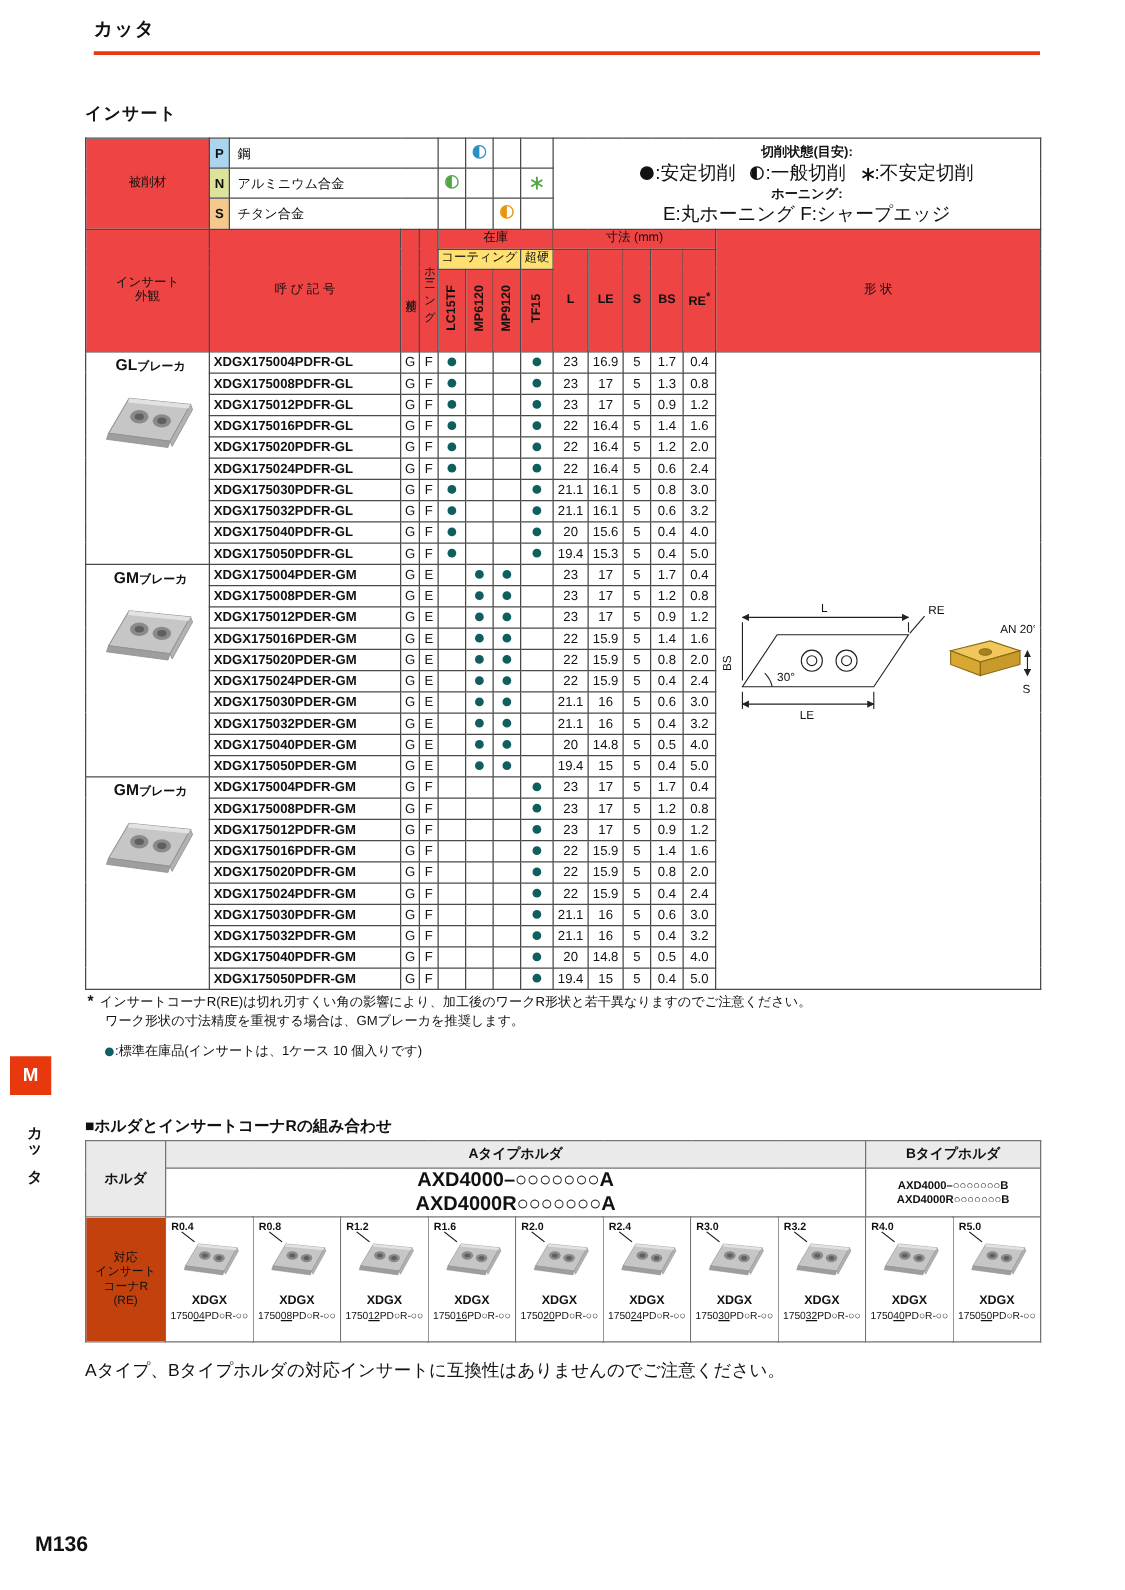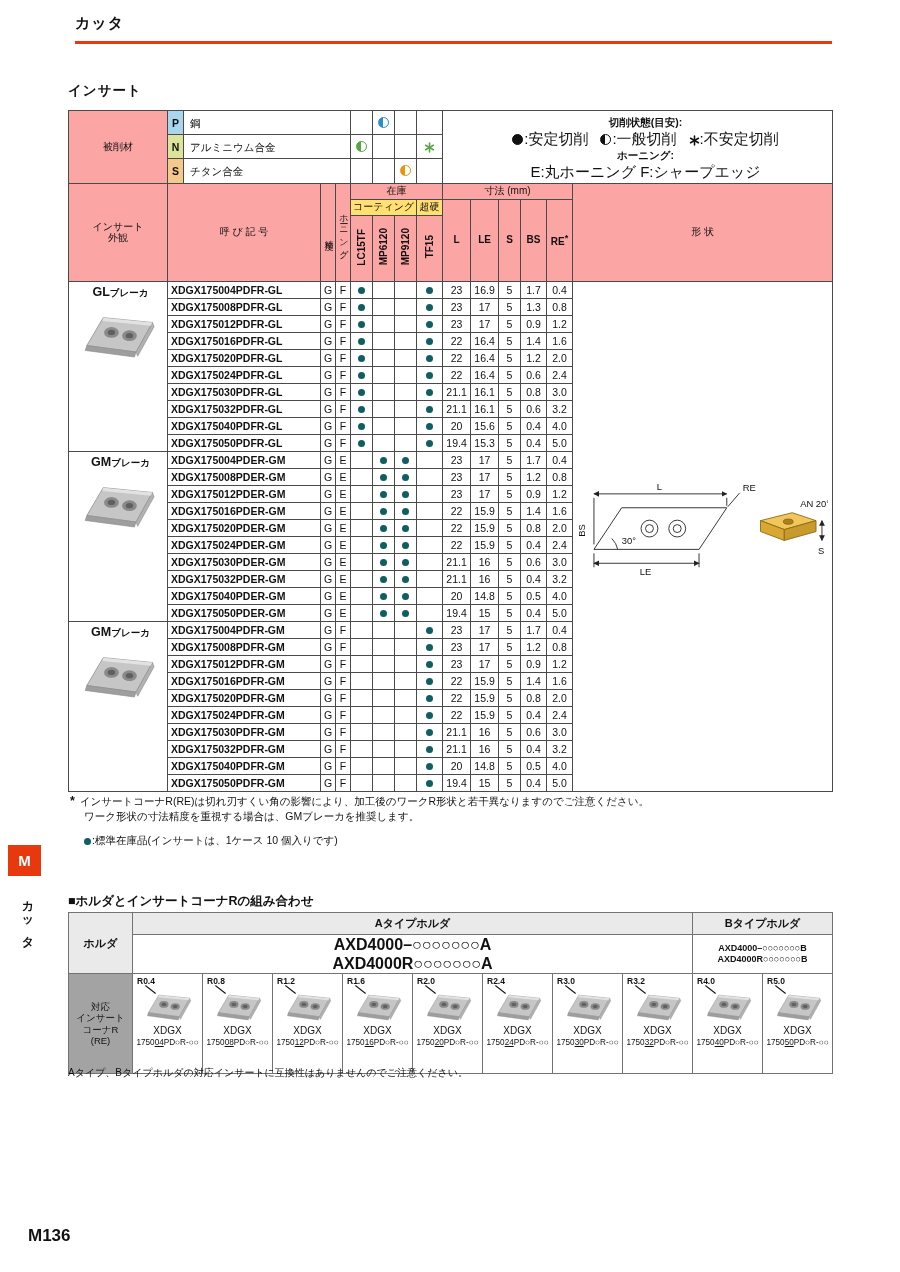--- a/index.html
+++ b/index.html
@@ -9,21 +9,21 @@
   .abs{position:absolute}
 
   #top-heading{left:75px;top:14px;font-size:15px;font-weight:bold;letter-spacing:1px}
   #top-rule{left:75px;top:41px;width:757px;height:3px;background:var(--red)}
   #section-heading{left:68px;top:82px;font-size:13.5px;font-weight:bold;letter-spacing:1px}
 
   table.main{position:absolute;left:68px;top:110px;width:764px;border-collapse:collapse;
              table-layout:fixed;border:1.5px solid #000}
   .main td{border:1px solid #4a4a4a;padding:0;text-align:center;vertical-align:middle;
            font-size:10.5px;line-height:1.15;overflow:hidden}
-  .main .hdr{background:#fca5a5;font-size:10px}
+  .main .hdr{background:#ef4444;font-size:10px}
   #mat-rows tr{height:24px}
   .matcode{font-weight:bold;font-size:11px}
   .matname{text-align:left !important;padding-left:6px !important;font-size:10.5px;background:#fff}
   .legend{text-align:center;vertical-align:top !important;padding:4px 0 0 16px !important;background:#fff}
   .lg-t{font-weight:bold;font-size:10.5px;margin-top:1px}
   .lg-l{font-size:15px;margin:2px 0}
   .lg-gap{display:inline-block;width:12px}
   .sym{display:inline-block;width:9px;height:9px;border-radius:50%;border:1px solid #111;
        vertical-align:-1px;margin-right:1px}
   .sym.full{background:#111}
@@ -58,28 +58,28 @@
 
   #combo-heading{left:68px;top:893px;font-size:12.5px;font-weight:bold}
   table.combo{position:absolute;left:68px;top:912px;width:764px;border-collapse:collapse;
               table-layout:fixed;border:1.5px solid #000}
   .combo td{border:1px solid #737373;text-align:center;vertical-align:middle;padding:0;overflow:hidden;line-height:1.2}
   .combo .hdr{background:#eaeaea;font-weight:bold;font-size:11px}
   tr.c1{height:22px} tr.c2{height:34px} tr.c3{height:100px}
   .desig-cell{font-weight:bold;font-size:16px;line-height:1.6;background:#fff}
   .desig-cell.b{font-size:9px}
   .sep-l{border-left:1.5px solid #000 !important}
-  .rlabel{font-weight:normal;font-size:9.5px;line-height:1.35;background:#a3a3a3}
+  .rlabel{font-weight:normal;font-size:9.5px;line-height:1.35;background:#c2410c}
   .combo-cell{position:relative;background:#fff;vertical-align:top !important}
   .r-tag{position:absolute;left:4px;top:2px;font-size:8.5px;font-weight:bold}
   .r-tag::after{content:"";position:absolute;left:7px;top:13px;width:13px;height:1px;background:#111;transform:rotate(38deg)}
   .combo-img{display:block;width:52px;height:32px;margin:17px auto 0}
-  .c-l1{font-weight:normal;font-size:10px;margin-top:2px}
+  .c-l1{font-weight:bold;font-size:10px;margin-top:12px}
   .c-l2{font-size:8.2px;margin-top:1px;white-space:nowrap}
-  #combo-note{left:68px;top:1066px;font-size:10px}
+  #combo-note{left:68px;top:1088px;font-size:14px}
   #page-num{left:28px;top:1226px;font-size:17px;font-weight:bold}
 </style>
 </head>
 <body style="--red: #e8380d; --yellow: #ffe070; --dot: #0f5e60;">
 
 <svg width="0" height="0" style="position:absolute">
   <defs>
     <symbol id="insert-photo" viewBox="0 0 100 62">
       <path d="M12,42 L32,8 L92,14 L72,50 Z" fill="#c6c6c6" stroke="#8f8f8f" stroke-width="1"></path>
       <path d="M12,42 L72,50 L70,56 L10,48 Z" fill="#9e9e9e" stroke="#8f8f8f" stroke-width="0.8"></path>

